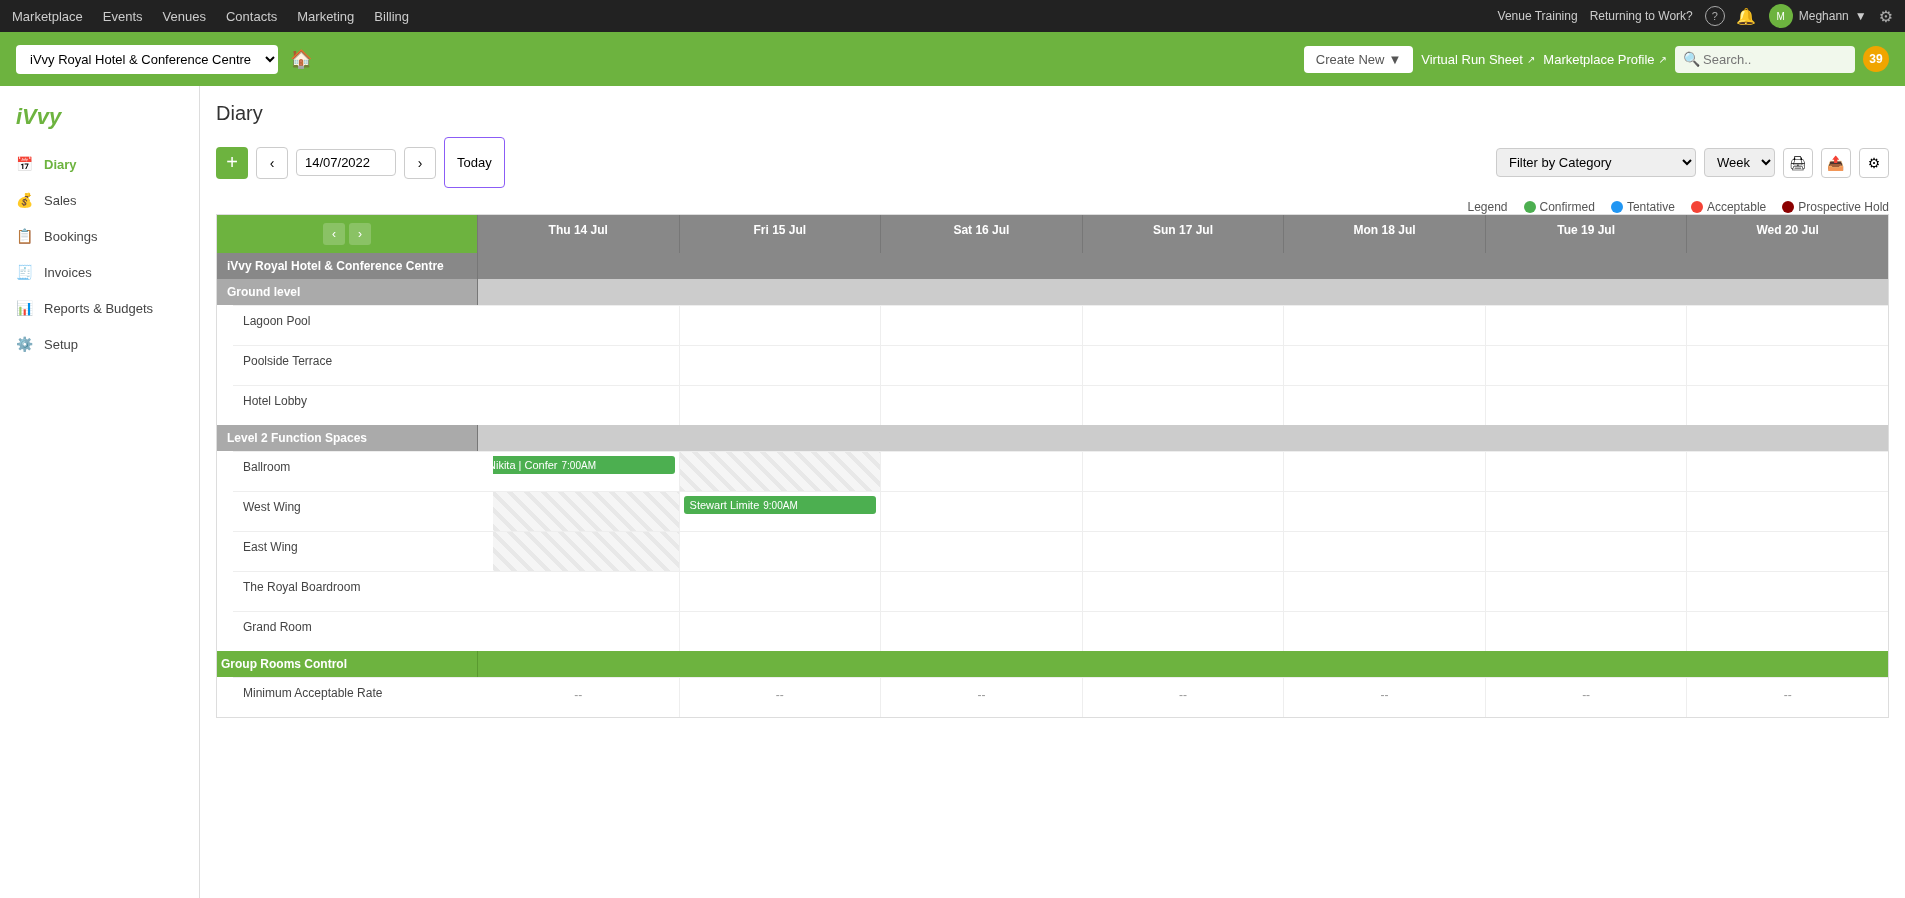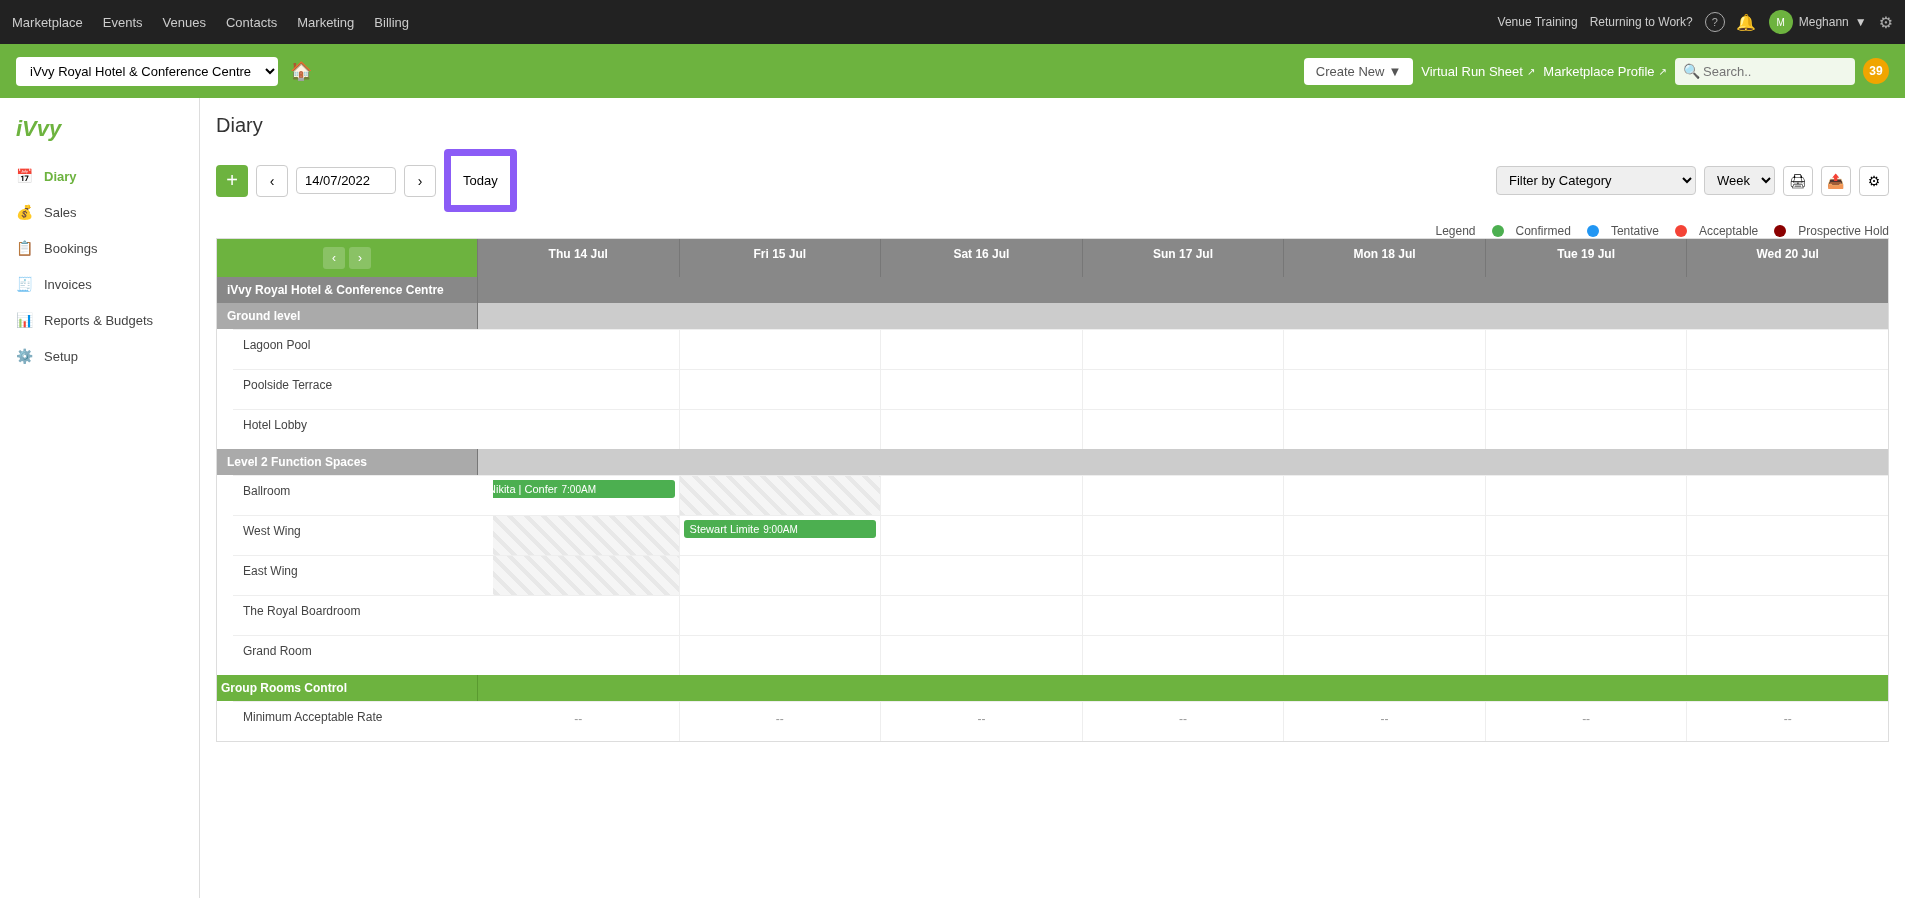--- a/index.html
+++ b/index.html
@@ -5,21 +5,21 @@
     * { box-sizing: border-box; margin: 0; padding: 0; }
     body { font-family: Arial, sans-serif; font-size: 13px; background: #f0f0f0; overflow: hidden; }
 
     
     .top-nav {
       background: #222;
       color: #ccc;
       display: flex;
       align-items: center;
       justify-content: space-between;
-      height: 44px;
+      height: 32px;
       padding: 0 12px;
     }
     .top-nav-left { display: flex; gap: 20px; }
     .top-nav-left a { color: #ccc; text-decoration: none; font-size: 13px; }
     .top-nav-right { display: flex; align-items: center; gap: 12px; font-size: 12px; color: #ccc; }
 
     
     .venue-bar {
       background: #6db33f;
       display: flex;
@@ -166,21 +166,21 @@
     }
     .date-input {
       border: 1px solid #ccc;
       border-radius: 4px;
       padding: 5px 8px;
       font-size: 13px;
       width: 100px;
     }
     .btn-today {
       background: #fff;
-      border: 7px solid #8b5cf6;
+      border: 1px solid #8b5cf6;
       border-radius: 4px;
       padding: 17px 12px;
       cursor: pointer;
       font-size: 13px;
     }
     .toolbar-right {
       margin-left: auto;
       display: flex;
       align-items: center;
       gap: 8px;
@@ -216,21 +216,21 @@
       display: flex;
       align-items: center;
       gap: 16px;
       justify-content: flex-end;
       font-size: 12px;
       color: #555;
     }
     .legend-item {
       display: flex;
       align-items: center;
-      gap: 12px;
+      gap: 4px;
     }
     .legend-dot {
       width: 12px;
       height: 12px;
       border-radius: 50%;
     }
 
     
     .calendar-wrapper {
       border: 1px solid #ddd;

